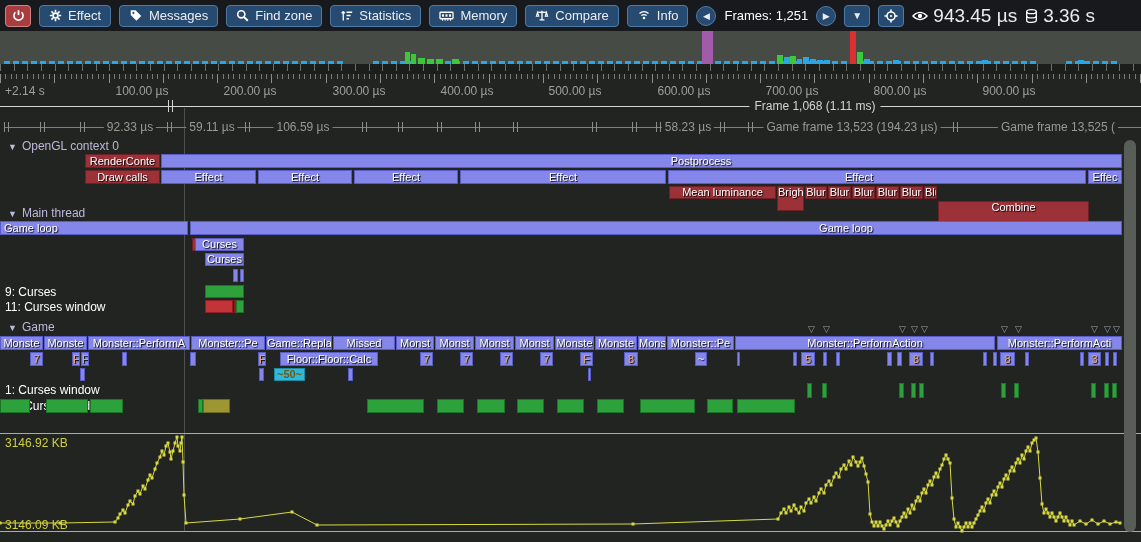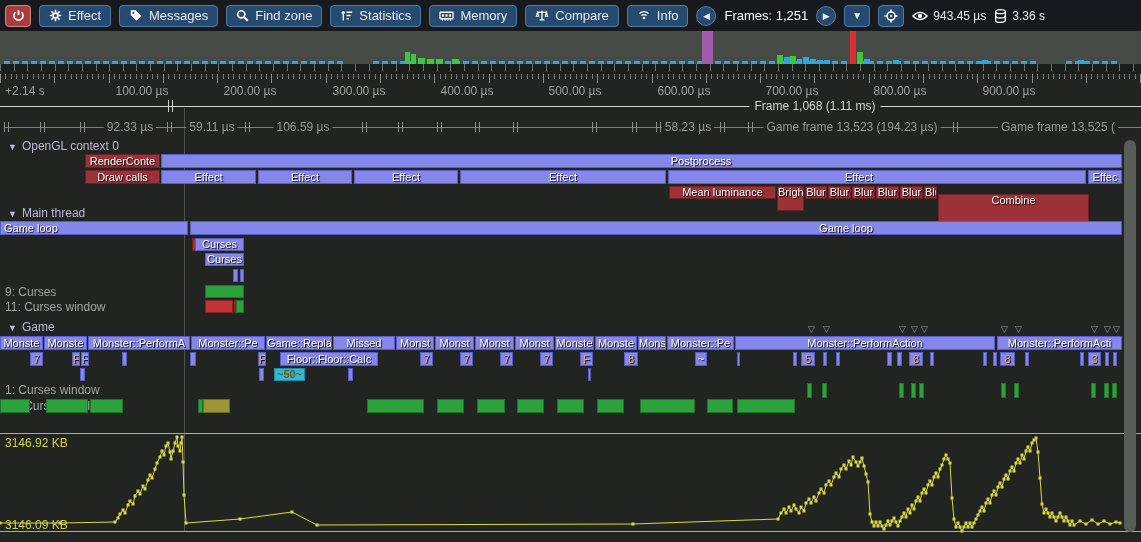--- a/index.html
+++ b/index.html
@@ -8,21 +8,21 @@
   
   .toolbar{position:absolute;left:0;top:0;width:1141px;height:31px;background:#17191d;
            display:flex;align-items:center;gap:8px;padding-left:5px;box-sizing:border-box;}
   .tb{display:inline-flex;align-items:center;gap:6px;background:#274a70;border:1px solid #4d7ba8;
       border-radius:4px;color:#e9edf2;font-size:13px;padding:0 9px;height:22px;box-sizing:border-box;
       font-family:inherit;cursor:pointer;white-space:nowrap;}
   .tb.power{background:#a83c3e;border-color:#cf8486;width:26px;justify-content:center;padding:0;}
   .tb.round{border-radius:50%;width:20px;height:20px;justify-content:center;padding:0;font-size:9px;}
   .tb.sq{width:26px;justify-content:center;padding:0;font-size:10px;}
   .frames{color:#fff;font-size:13px;}
-  .stat{display:inline-flex;align-items:center;gap:5px;color:#e9edf2;font-size:12px;}
+  .stat{display:inline-flex;align-items:center;gap:5px;color:#e9edf2;font-size:19px;}
   .stat:first-of-type{margin-left:10px;}
   .ticon{flex:0 0 auto;}
   
   .strip{position:absolute;left:0;top:31px;width:1141px;height:33px;background:#474b45;}
   .fbar{position:absolute;bottom:0;}
   .tickrow{position:absolute;left:0;top:64px;width:1141px;height:10px;background:#1b1e1b;}
   .tickrow .t1{position:absolute;left:0;top:0;width:100%;height:7px;
     background:repeating-linear-gradient(to right,#6b706a 0 1px,transparent 1px 13.65px);}
   
   .rticks1{position:absolute;left:0;top:74px;width:1141px;height:5px;
@@ -46,21 +46,21 @@
   .zb{position:absolute;box-sizing:border-box;border:1px solid;font-size:11px;color:#fff;
       text-align:center;overflow:hidden;white-space:nowrap;text-shadow:1px 1px 1px #000;cursor:pointer;}
   .zb.purple{background:#8486e9;border-color:#595cc4;}
   .zb.red{background:#9c3138;border-color:#6e2027;}
   .zb.cyan{background:#2fb9d9;border-color:#1d89a4;color:#6e5a16;text-shadow:none;font-weight:bold;}
   .zb.green{background:#2da13c;border-color:#1b7427;}
   .zb.olive{background:#9c9733;border-color:#6d6a1d;}
   .zb.redplot{background:#c23437;border-color:#8c2024;}
   .zb.tan{color:#e2ab68;}
   .lxs{position:absolute;top:0;transform:translateX(-50%);}
-  .plabel{position:absolute;color:#a3a3a3;font-size:12px;white-space:nowrap;}
+  .plabel{position:absolute;color:#ffffff;font-size:12px;white-space:nowrap;}
   .gmark{position:absolute;color:#9ba1a8;font-size:9px;line-height:8px;}
   .vline{position:absolute;left:184px;top:108px;width:1px;height:424px;background:rgba(130,135,130,.45);}
   
   .memh{position:absolute;left:5px;top:419px;font-size:12px;color:#d9d944;white-space:nowrap;}
   .memh .dim{color:#96963a;}
   .memline{position:absolute;left:0;width:1141px;height:1px;background:#b9b93d;}
   .memlabel{position:absolute;left:5px;color:#cfcf3f;font-size:12px;}
   .scroll-thumb{position:absolute;left:1124px;top:140px;width:12px;height:392px;background:#585d58;border-radius:6px;}
   svg.overlay{position:absolute;left:0;top:0;}
 </style>
@@ -404,21 +404,21 @@
       </div>
       <div class="zb purple" style="left: 1088px; top: 170px; width: 34px; height: 14px; line-height: 12px;">Effec</div>
       <div class="zb red" style="left: 669px; top: 186px; width: 107px; height: 13px; line-height: 11px;">Mean luminance</div>
       <div class="zb red" style="left: 777px; top: 186px; width: 27px; height: 25px; line-height: 11px;">Brigh</div>
       <div class="zb red" style="left: 805px; top: 186px; width: 22px; height: 13px; line-height: 11px;">Blur</div>
       <div class="zb red" style="left: 828px; top: 186px; width: 23px; height: 13px; line-height: 11px;">Blur</div>
       <div class="zb red" style="left: 852px; top: 186px; width: 23px; height: 13px; line-height: 11px;">Blur</div>
       <div class="zb red" style="left: 876px; top: 186px; width: 23px; height: 13px; line-height: 11px;">Blur</div>
       <div class="zb red" style="left: 900px; top: 186px; width: 23px; height: 13px; line-height: 11px;">Blur</div>
       <div class="zb red" style="left: 924px; top: 186px; width: 13px; height: 13px; line-height: 11px;">Blur</div>
-      <div class="zb red" style="left: 938px; top: 194px; width: 151px; height: 29px; line-height: 11px;">Combine</div>
+      <div class="zb red" style="left: 938px; top: 201px; width: 151px; height: 29px; line-height: 11px;">Combine</div>
       <div class="zb purple" style="left: 0px; top: 221px; width: 188px; height: 14px; line-height: 12px; text-align: left; padding-left: 3px;">Game loop</div>
       <div class="zb purple" style="left: 190px; top: 221px; width: 932px; height: 14px; line-height: 12px;">
         <span class="lxs" style="left: 655px;">Game loop</span>
       </div>
       <div class="zb red" style="left: 192px; top: 238px; width: 19px; height: 13px; line-height: 11px;">ti</div>
       <div class="zb purple" style="left: 195px; top: 238px; width: 49px; height: 13px; line-height: 11px;">Curses</div>
       <div class="zb purple" style="left: 205px; top: 253px; width: 39px; height: 13px; line-height: 11px;">Curses</div>
       <div class="zb purple" style="left: 233px; top: 269px; width: 5px; height: 13px; line-height: 11px;"></div>
       <div class="zb purple" style="left: 240px; top: 269px; width: 4px; height: 13px; line-height: 11px;"></div>
       <div class="zb purple" style="left: 0px; top: 336px; width: 43px; height: 14px; line-height: 12px;">Monste</div>

